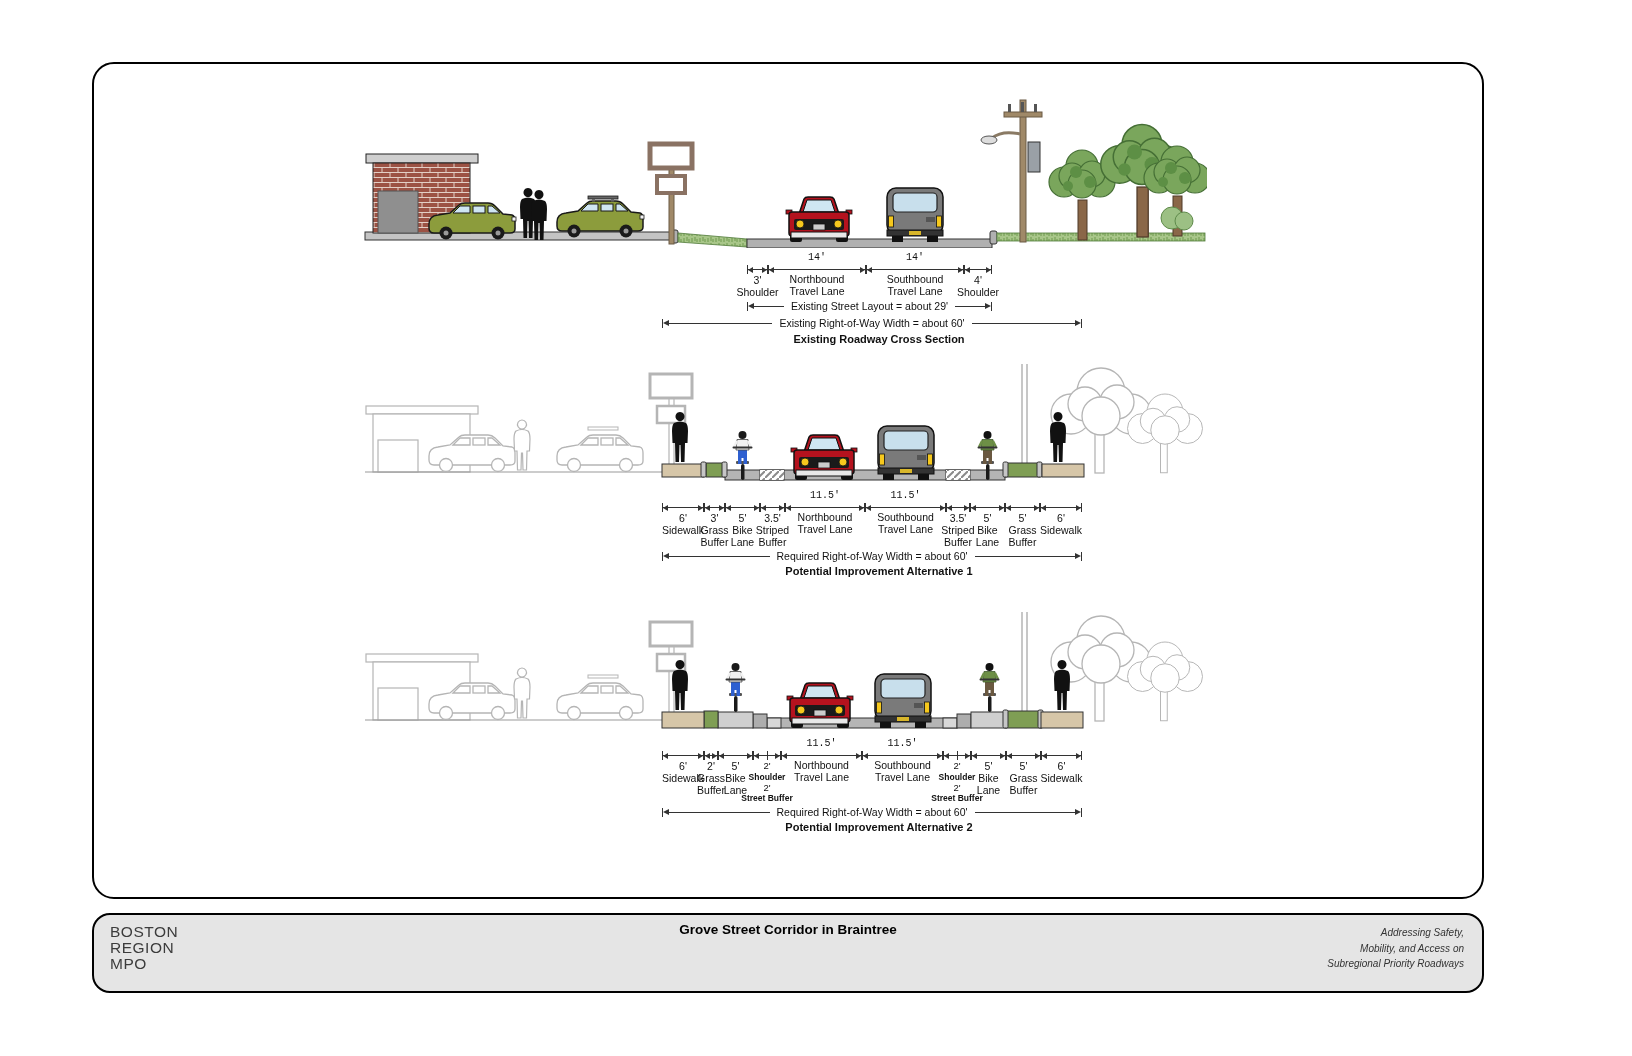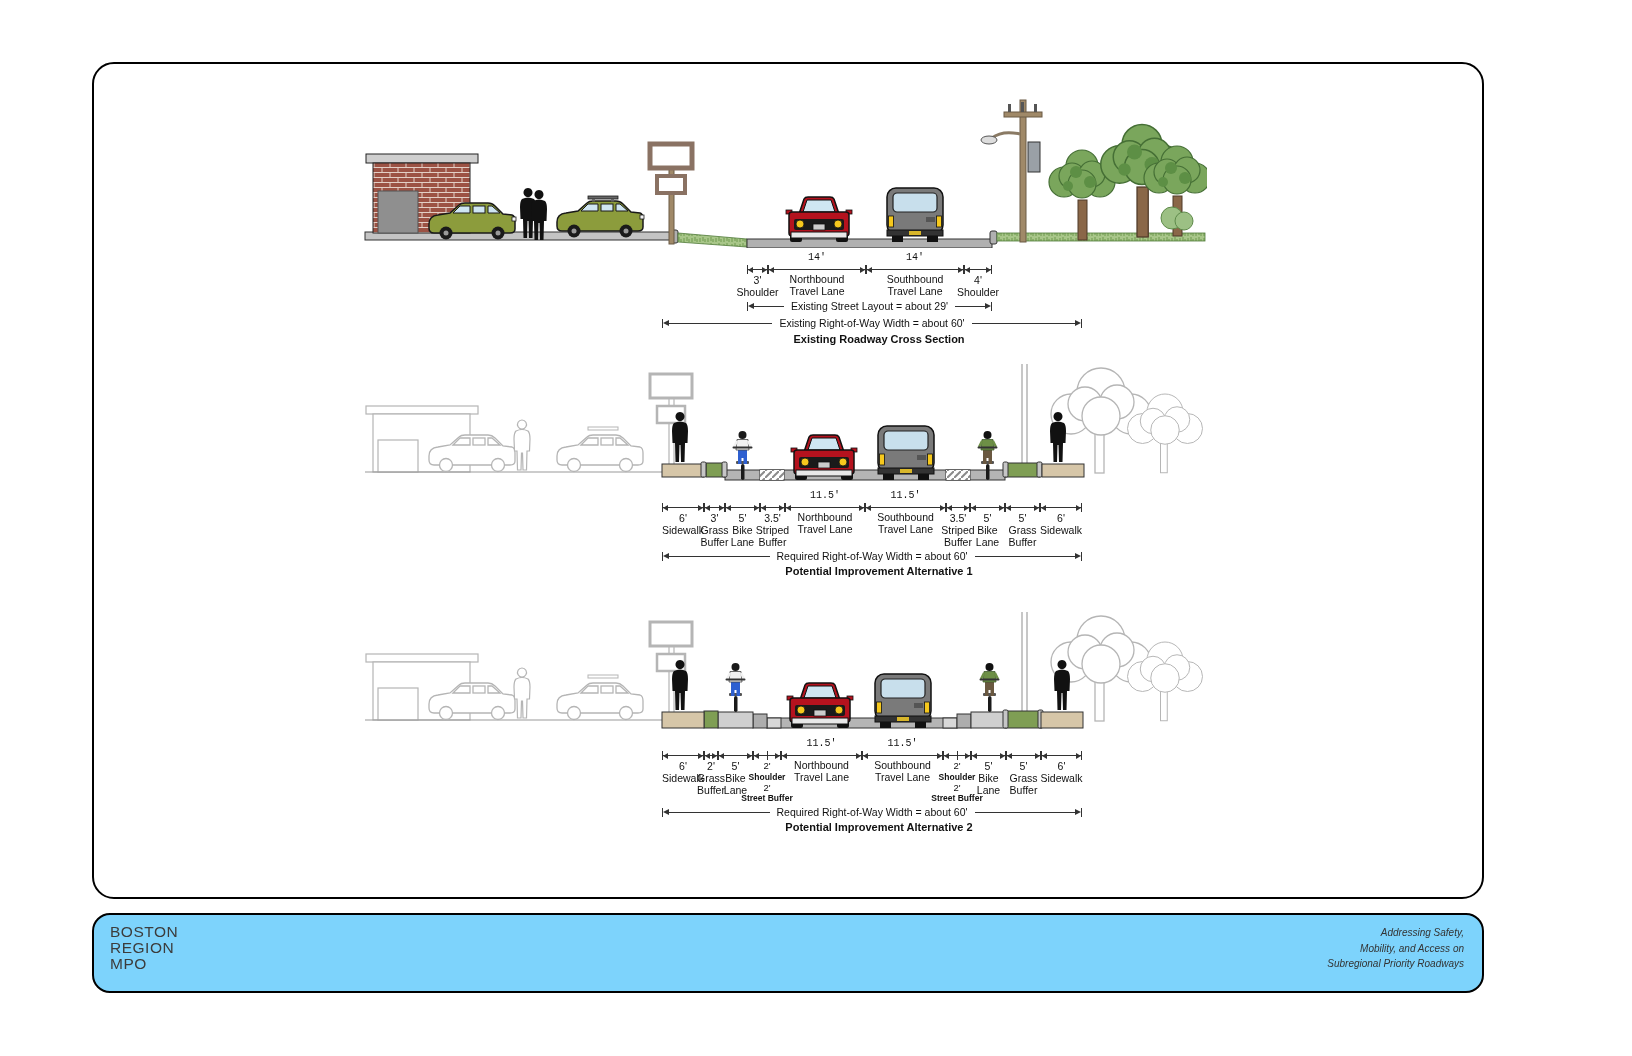--- a/index.html
+++ b/index.html
@@ -1,21 +1,21 @@
 <!DOCTYPE html>
 <html><head>
 <meta charset="utf-8">
 <style>
   html,body{margin:0;padding:0;background:#fff;}
   .page{position:relative;width:1632px;height:1056px;background:#fff;
         font-family:"Liberation Sans", sans-serif;color:#111;overflow:hidden;}
   .main-box{position:absolute;left:92px;top:62px;width:1388px;height:833px;
             border:2px solid #000;border-radius:22px;background:#fff;}
   .footer-box{position:absolute;left:92px;top:913px;width:1388px;height:76px;
-              border:2px solid #000;border-radius:18px;background:#7dd3fc;}
+              border:2px solid #000;border-radius:18px;background:#e5e5e5;}
   .scene{position:absolute;}
   
   .lstrip{position:absolute;display:flex;align-items:flex-start;}
   .m{display:flex;flex-direction:column;align-items:center;flex:0 0 auto;
      font-size:10.5px;line-height:1.12;color:#111;text-align:center;}
   .nt{height:13px;font-size:10px;font-family:Liberation Mono, monospace;}
   .dim{position:relative;height:9px;width:100%;border-left:1px solid #333;border-right:1px solid #333;box-sizing:border-box;}
   .dim::before{content:"";position:absolute;left:0;right:0;top:4px;height:1px;background:#333;}
   .dim i{position:absolute;top:1.5px;width:0;height:0;border-top:3px solid transparent;border-bottom:3px solid transparent;}
   .dim .al{left:0;border-right:5px solid #333;}
@@ -567,20 +567,21 @@
 
   </div>
 
   <div class="footer-box">
     <div class="org">
       <div>BOSTON</div>
       <div>REGION</div>
       <div>MPO</div>
     </div>
     <div class="caption">
+      <div>Grove Street Corridor in Braintree</div>
     </div>
     <div class="tagline">
       <div>Addressing Safety,</div>
       <div>Mobility, and Access on</div>
       <div>Subregional Priority Roadways</div>
     </div>
   </div>
 
 </div>
 

